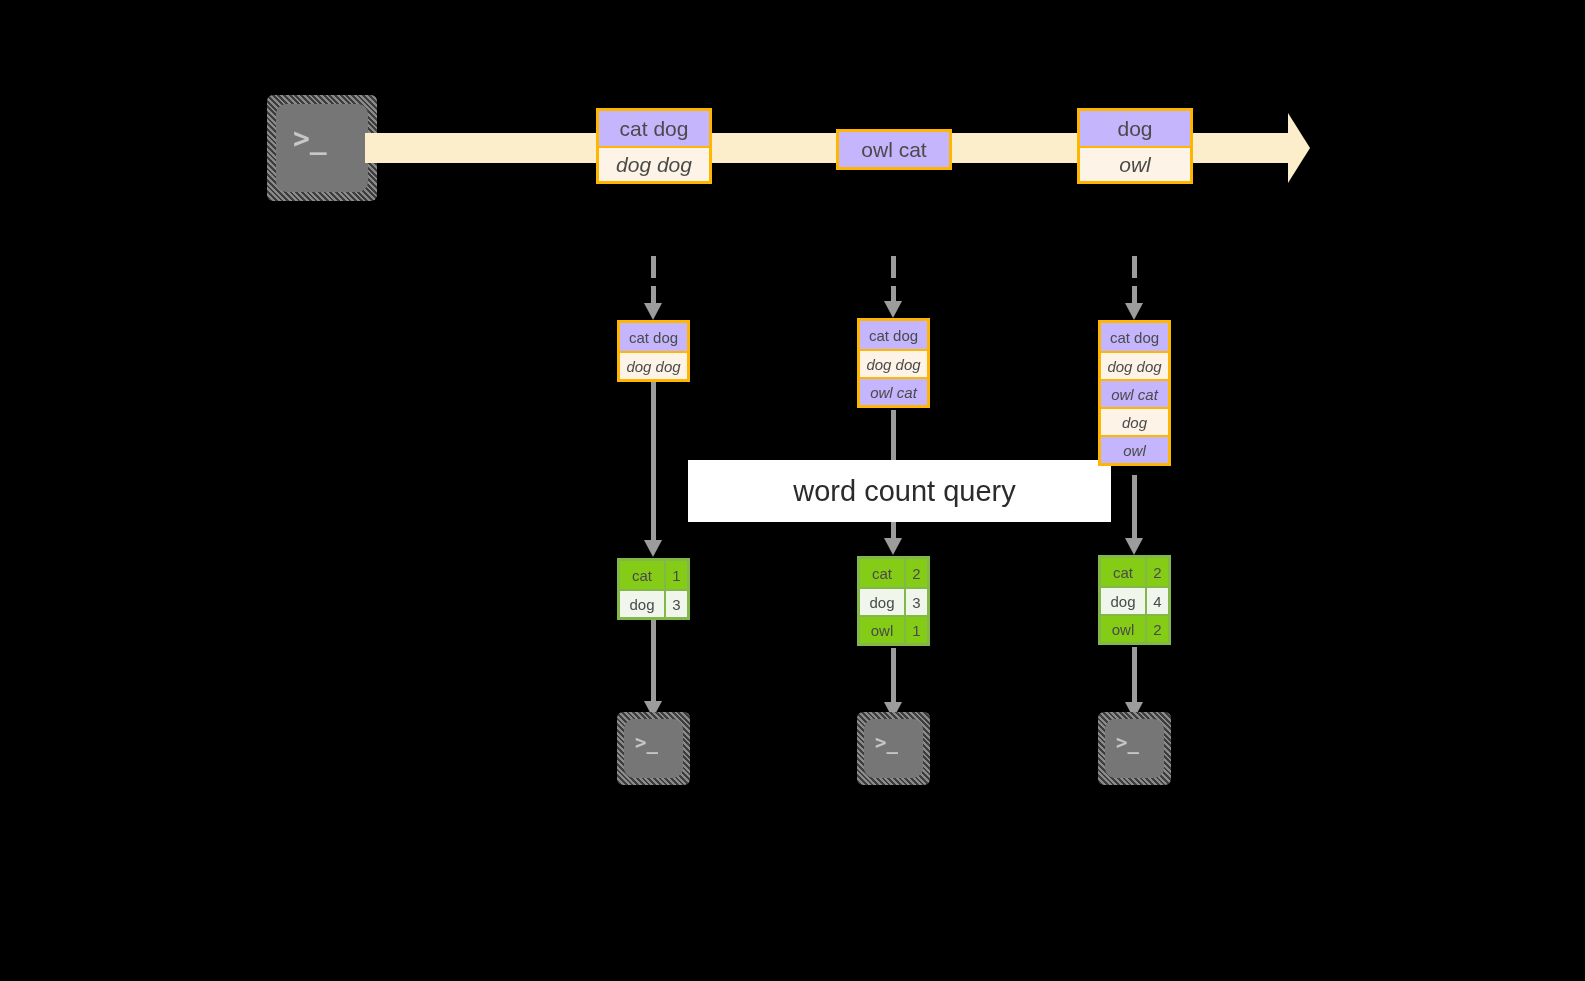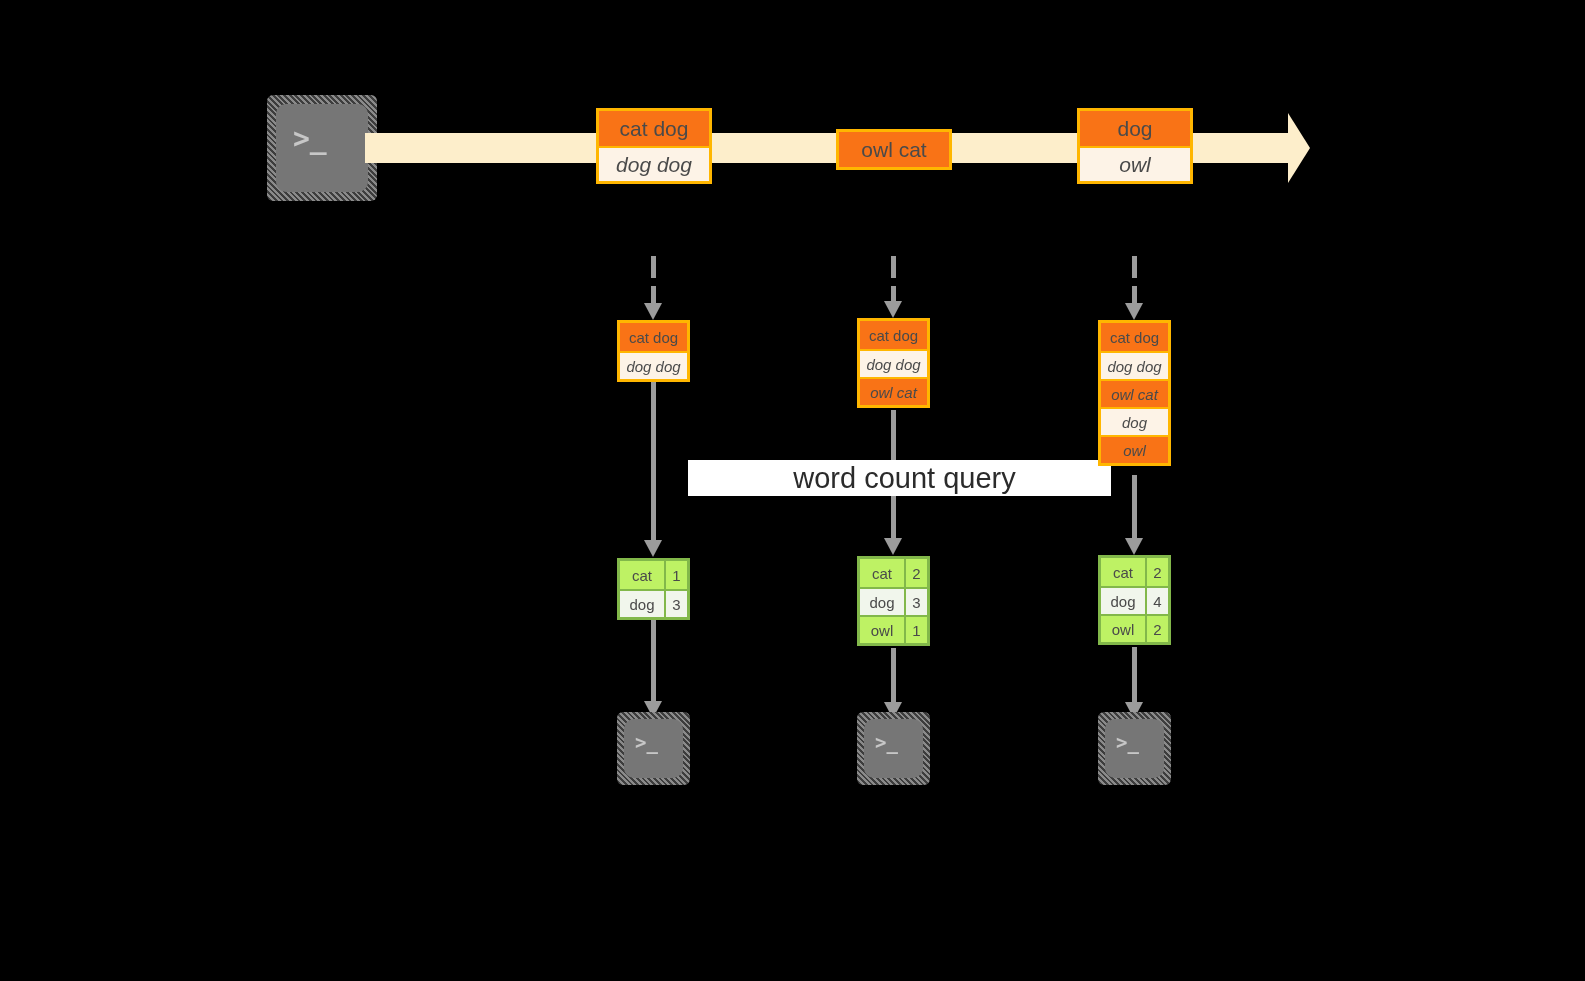--- a/index.html
+++ b/index.html
@@ -62,21 +62,21 @@
     border-top: 35px solid transparent;
     border-bottom: 35px solid transparent;
     border-left: 22px solid #fdeecb;
   }
 
   
   .obox {
     position: absolute;
     box-sizing: border-box;
     border: 3px solid #ffb600;
-    background: #f97316;
+    background: #c4b5fd;
   }
   .obox .orow {
     box-sizing: border-box;
     display: flex;
     align-items: center;
     justify-content: center;
     color: #4a4a4a;
     white-space: nowrap;
   }
   .obox .orow.alt { background: #fdf3e7; }
@@ -107,21 +107,21 @@
   }
   .gbox .grow.sep { border-top: 2px solid #82b84a; }
   .gbox .grow.alt .gcell { background: #f1f6ec; }
   .gbox .gcell {
     box-sizing: border-box;
     display: flex;
     align-items: center;
     justify-content: center;
     color: #4a4a4a;
     font-size: 15px;
-    background: #bef264;
+    background: #84cc16;
   }
   .gbox .gcell.key   { flex: 0 0 44px; }
   .gbox .gcell.value { flex: 1 1 auto; border-left: 2px solid #82b84a; }
 
   
   .garrow { position: absolute; }
   .garrow .dash {
     position: absolute;
     left: 0;
     top: 0;
@@ -261,21 +261,21 @@
   <div class="garrow" style="left:891px; top:648px;">
     <div class="gshaft" style="top:0; height:63px;"></div>
     <div class="ghead" style="top:54px;"></div>
   </div>
 
   <div class="term-icon small" style="left:857px; top:712px; width:73px; height:73px;">
     <div class="term-face"></div>
     <div class="prompt" style="left:18px; top:21px; font-size:19px;">&gt;_</div>
   </div>
 
-  <div class="query-band" style="left:688px; top:460px; width:423px; height:36px;">
+  <div class="query-band" style="left:688px; top:460px; width:423px; height:62px;">
     <span class="query-text">word count query</span>
   </div>
 
   <div class="garrow" style="left:1132px; top:256px;">
     <div class="dash" style="height:22px;"></div>
     <div class="gshaft" style="top:30px; height:18px;"></div>
     <div class="ghead" style="top:47px;"></div>
   </div>
 
   <div class="obox stack" style="left:1098px; top:320px; width:73px;">

